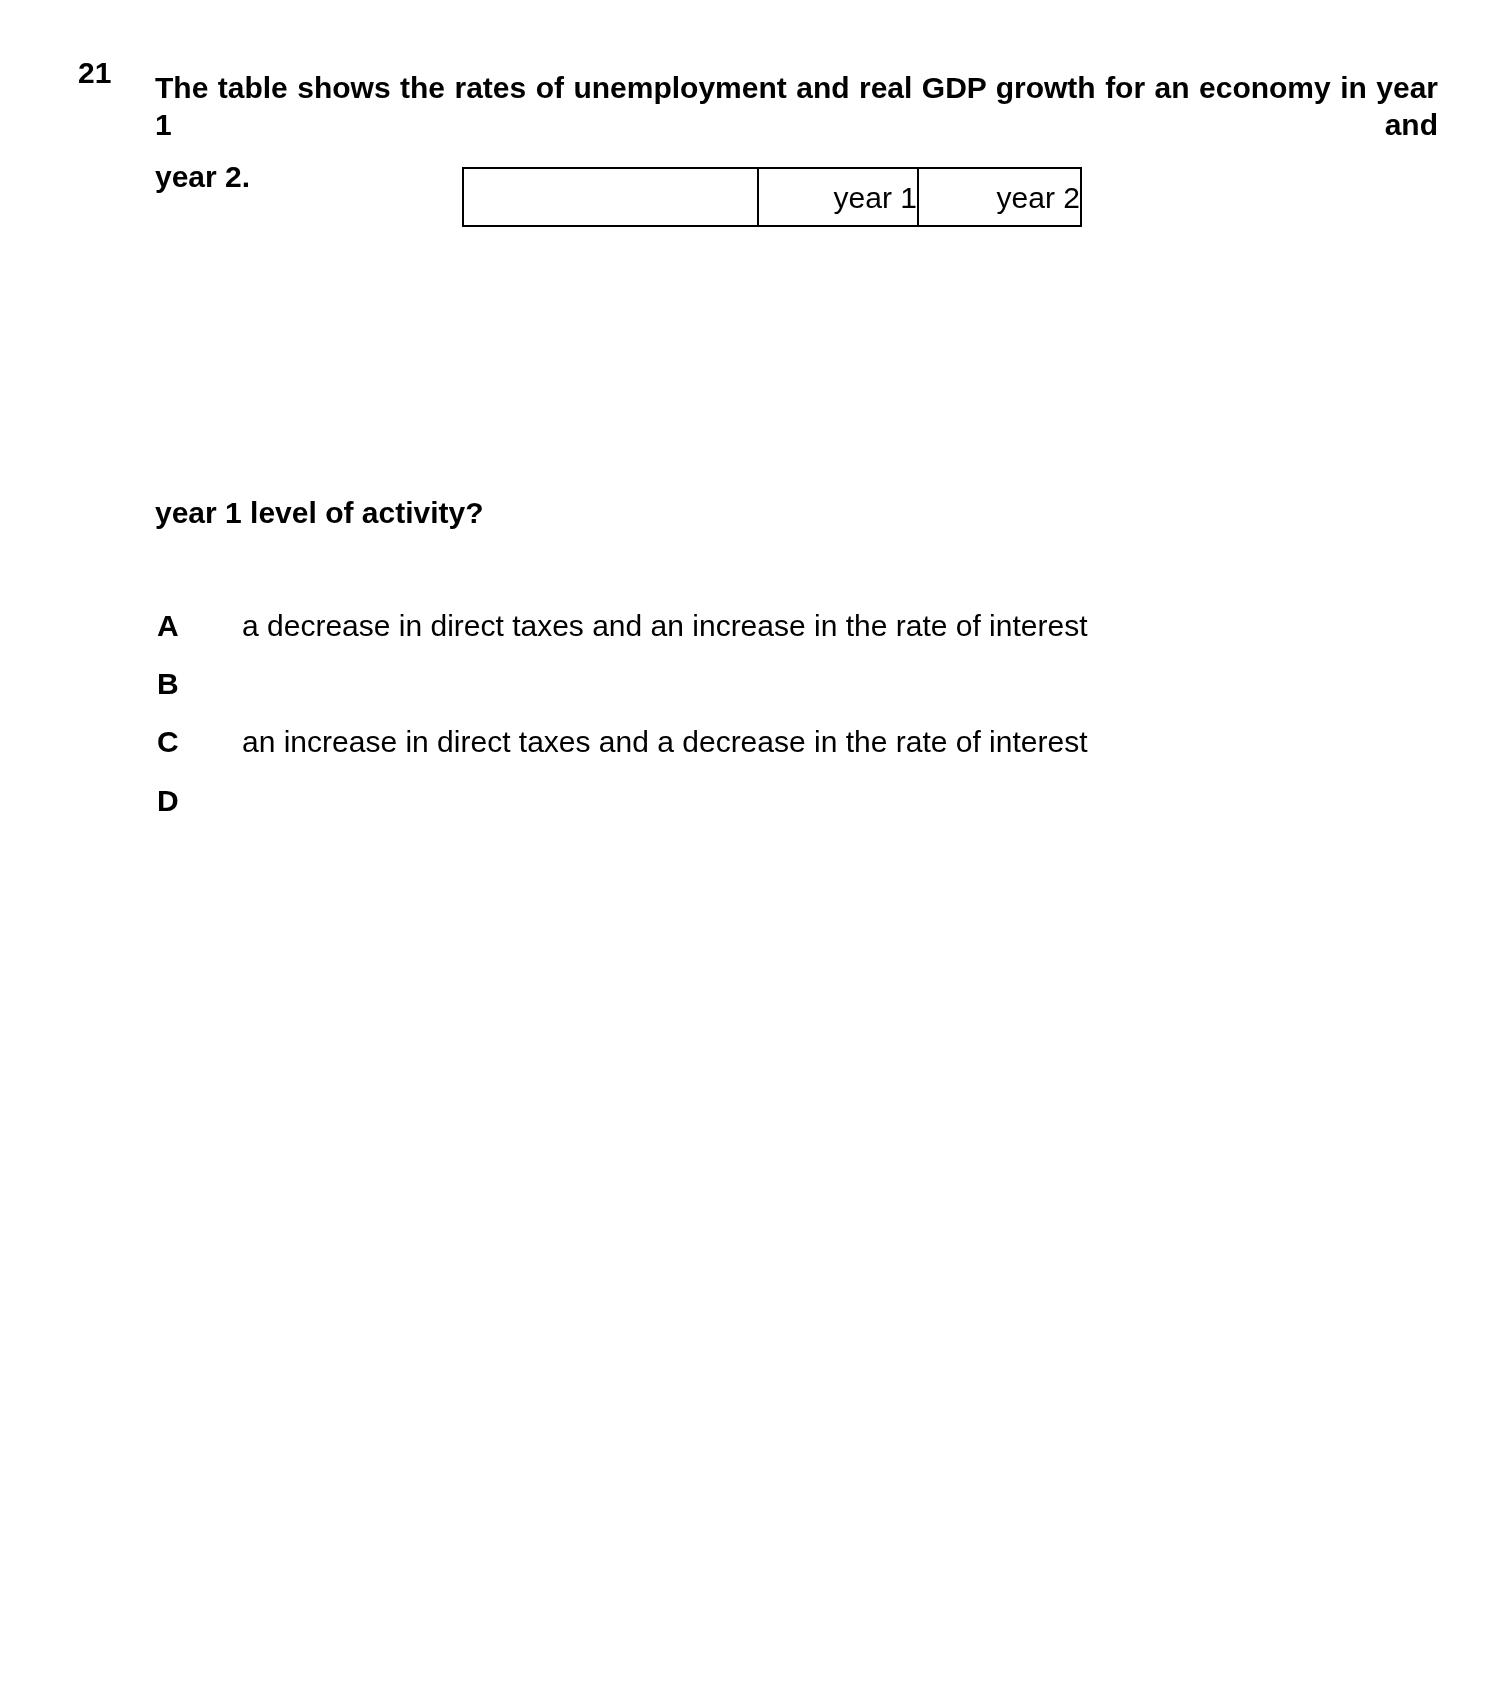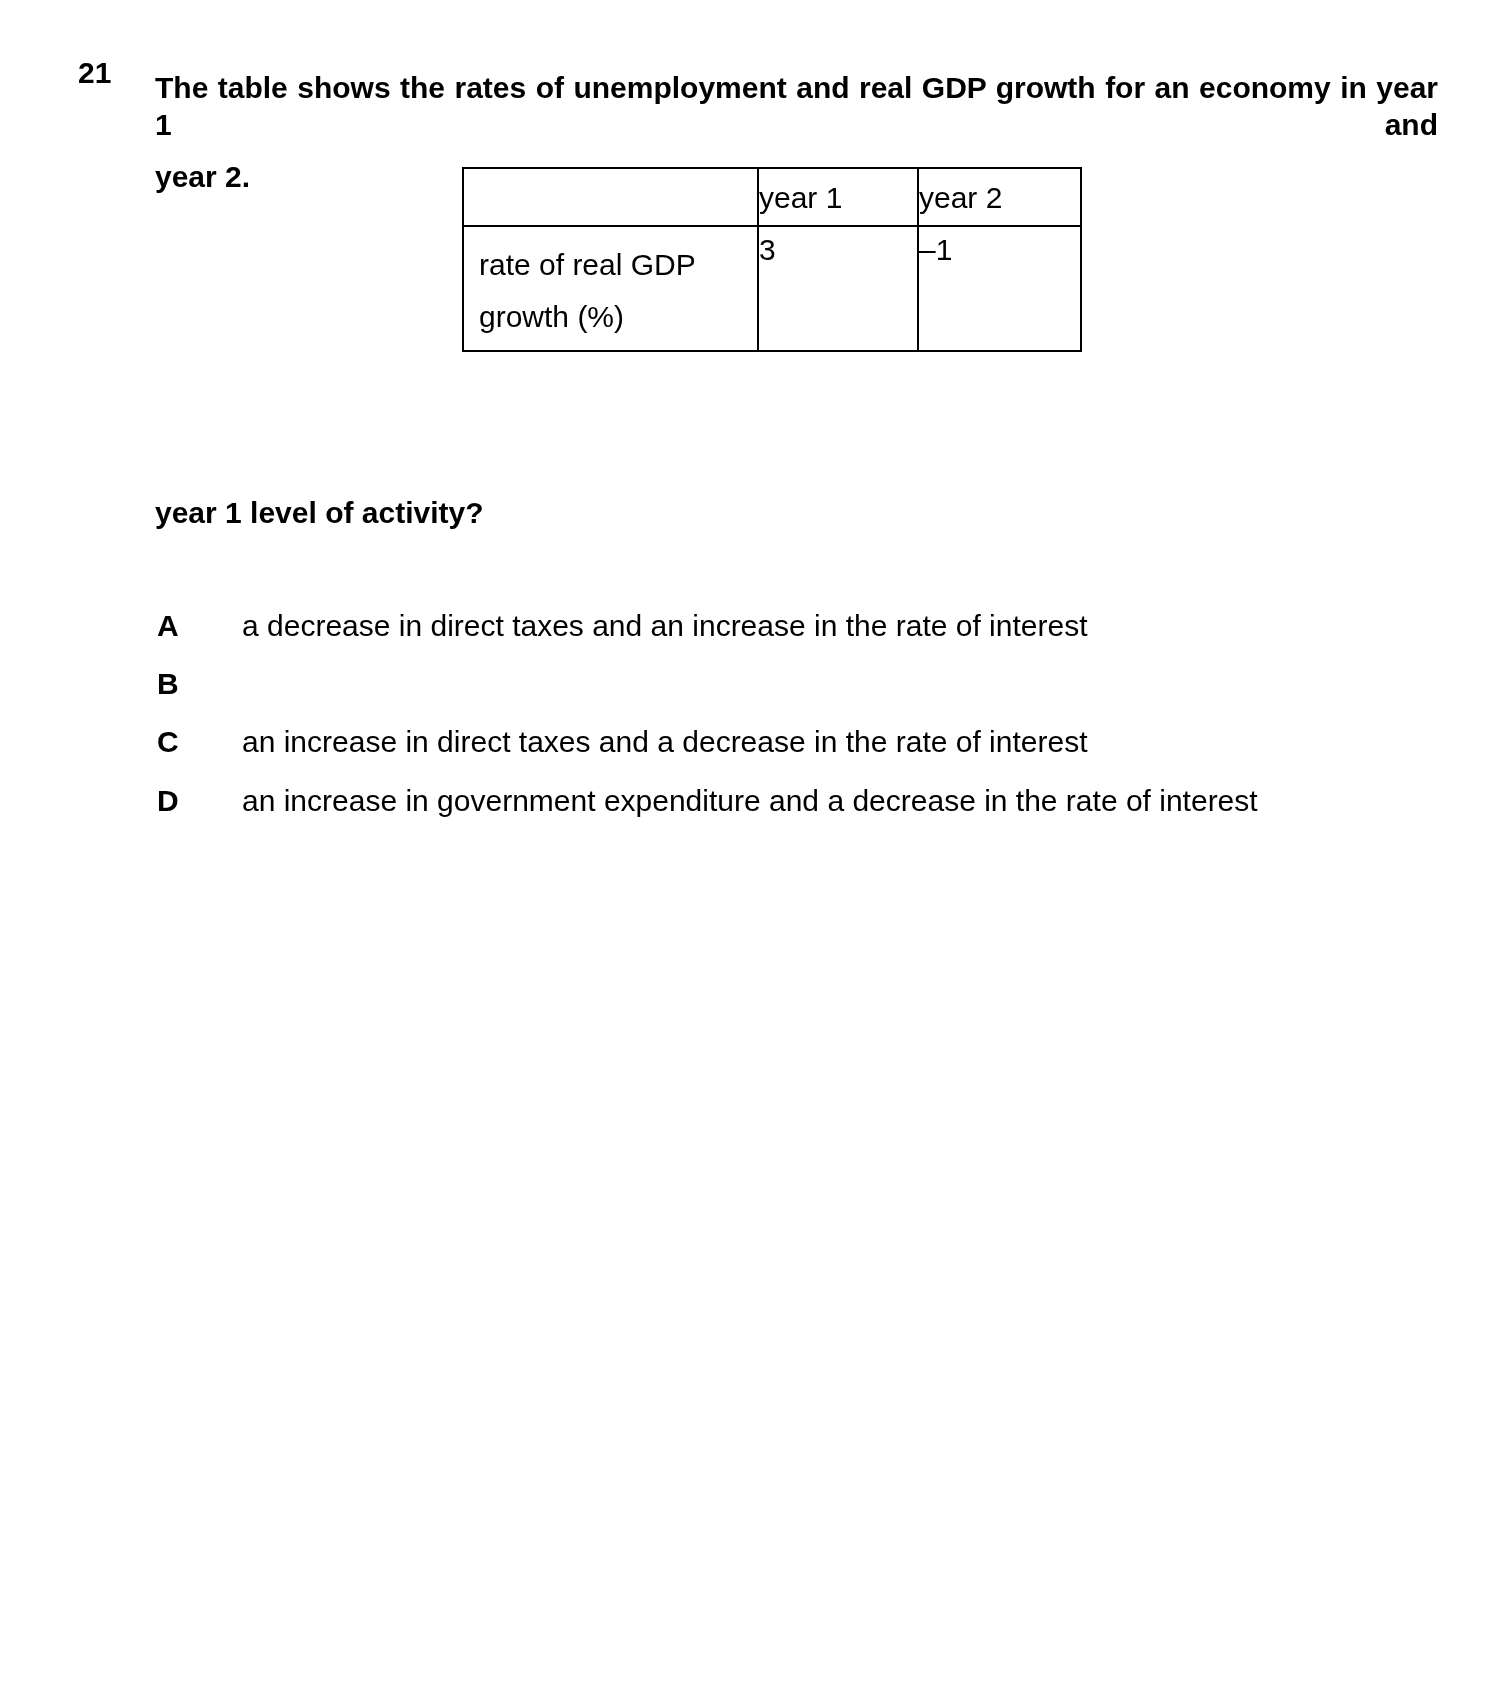--- a/index.html
+++ b/index.html
@@ -35,21 +35,21 @@
     width: 618px;
     border-collapse: collapse;
     table-layout: fixed;
     border: 2px solid #000;
     font-size: 30px;
     line-height: 37px;
   }
   #econ-table col.c1 { width: 295px; }
   #econ-table col.c2 { width: 160px; }
   #econ-table col.c3 { width: 163px; }
-  #econ-table th, #econ-table td { text-align: left; font-weight: normal; }
+  #econ-table th, #econ-table td { text-align: right; font-weight: normal; }
   #econ-table thead th {
     height: 58px;
     border-bottom: 2px solid #000;
     vertical-align: middle;
   }
   #econ-table .bl { border-left: 2px solid #000; }
   #econ-table tbody td { vertical-align: top; }
   #econ-table tr.row1 td { height: 98px; padding-top: 11px; }
   #econ-table tr.row2 td { height: 95px; padding-top: 4px; }
 
@@ -103,46 +103,37 @@
       <col class="c3">
     </colgroup>
   <thead>
     <tr>
       <th></th>
       <th class="bl">year 1</th>
       <th class="bl">year 2</th>
     </tr>
   </thead>
   <tbody>
-    <tr class="row2">
-      <td>
-        <div>rate of real GDP</div>
-        <div>growth (%)</div>
-      </td>
-      <td class="bl">3</td>
-      <td class="bl">–1</td>
-    </tr>
   </tbody>
 </table>
 
 <div id="q-prompt" class="abs para">
   <div>year 1 level of activity?</div>
 </div>
 
 <div id="option-a" class="option">
   <span class="letter">A</span>
   <span class="text">a decrease in direct taxes and an increase in the rate of interest</span>
 </div>
 <div id="option-b" class="option">
   <span class="letter">B</span>
 </div>
 <div id="option-c" class="option">
   <span class="letter">C</span>
   <span class="text">an increase in direct taxes and a decrease in the rate of interest</span>
 </div>
 <div id="option-d" class="option">
   <span class="letter">D</span>
-  <span class="text">an increase in government expenditure and a decrease in the rate of interest</span>
 </div>
 
 <div id="footer-left" class="footer-text">© UCLES 2021</div>
 <div id="footer-center" class="footer-text">0455/11/O/N/21</div>
 <div id="footer-bar"></div>
 
 </body></html>

